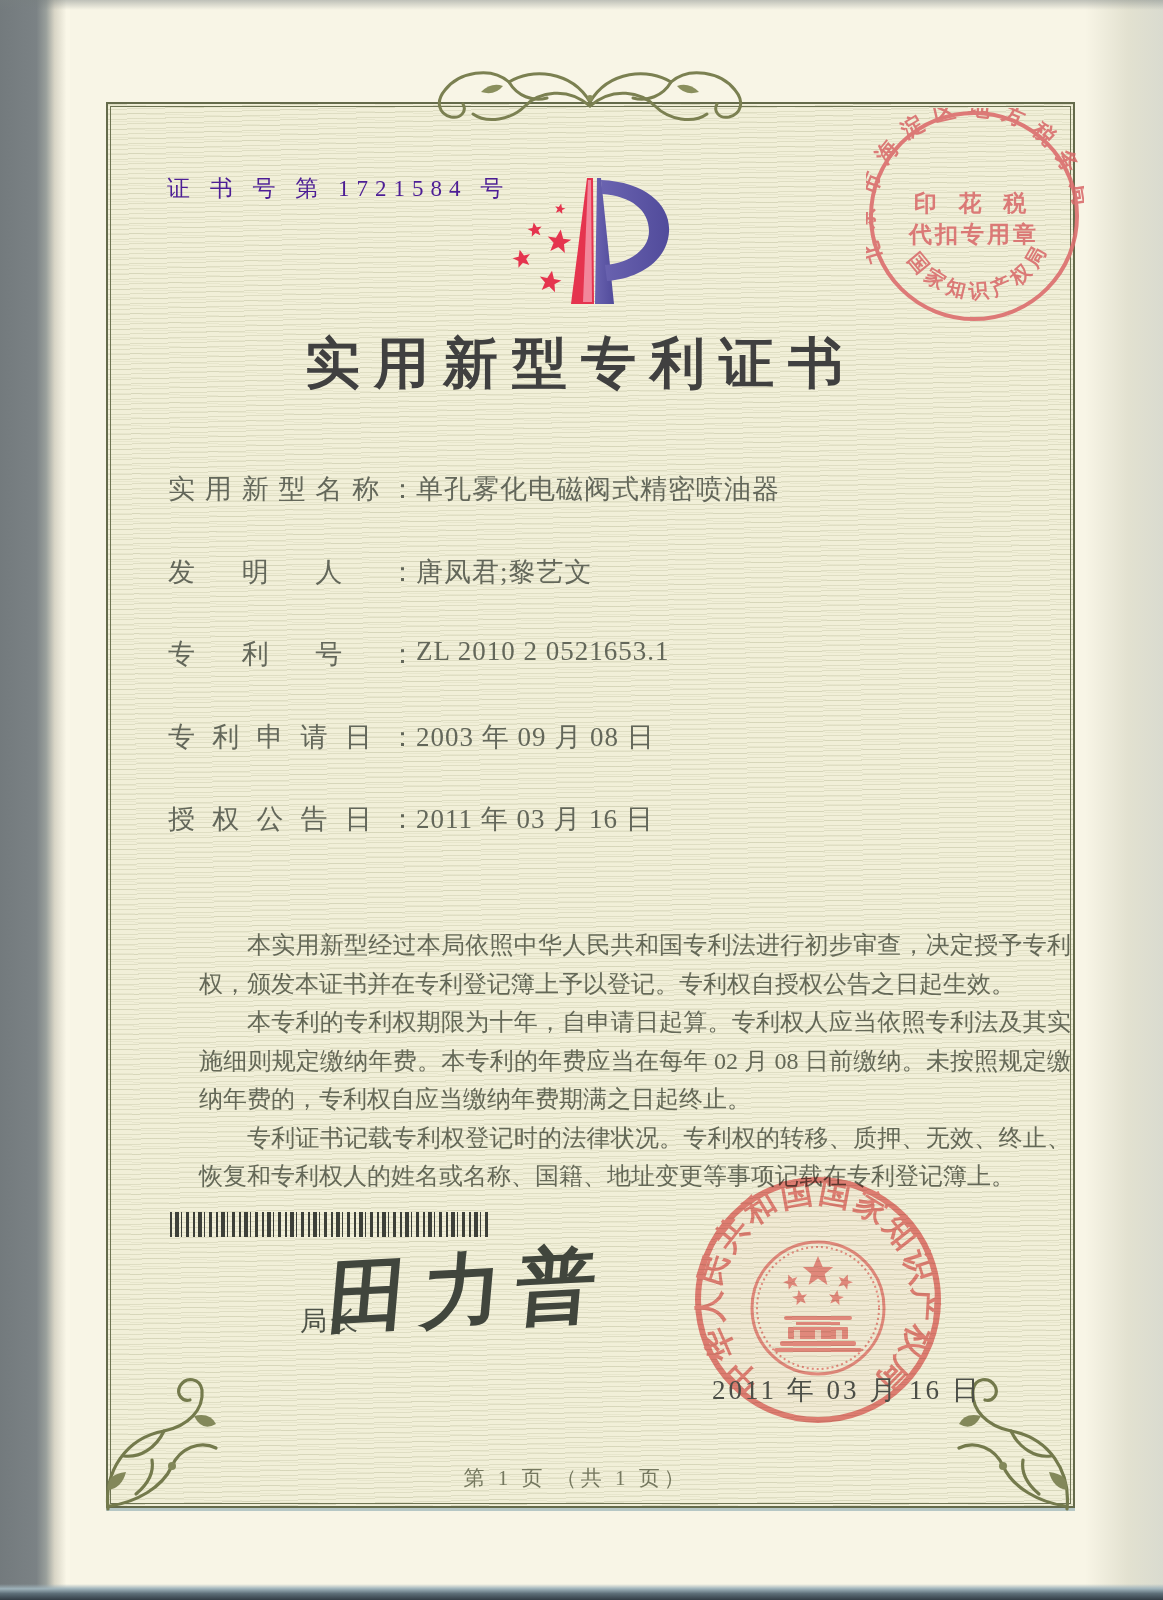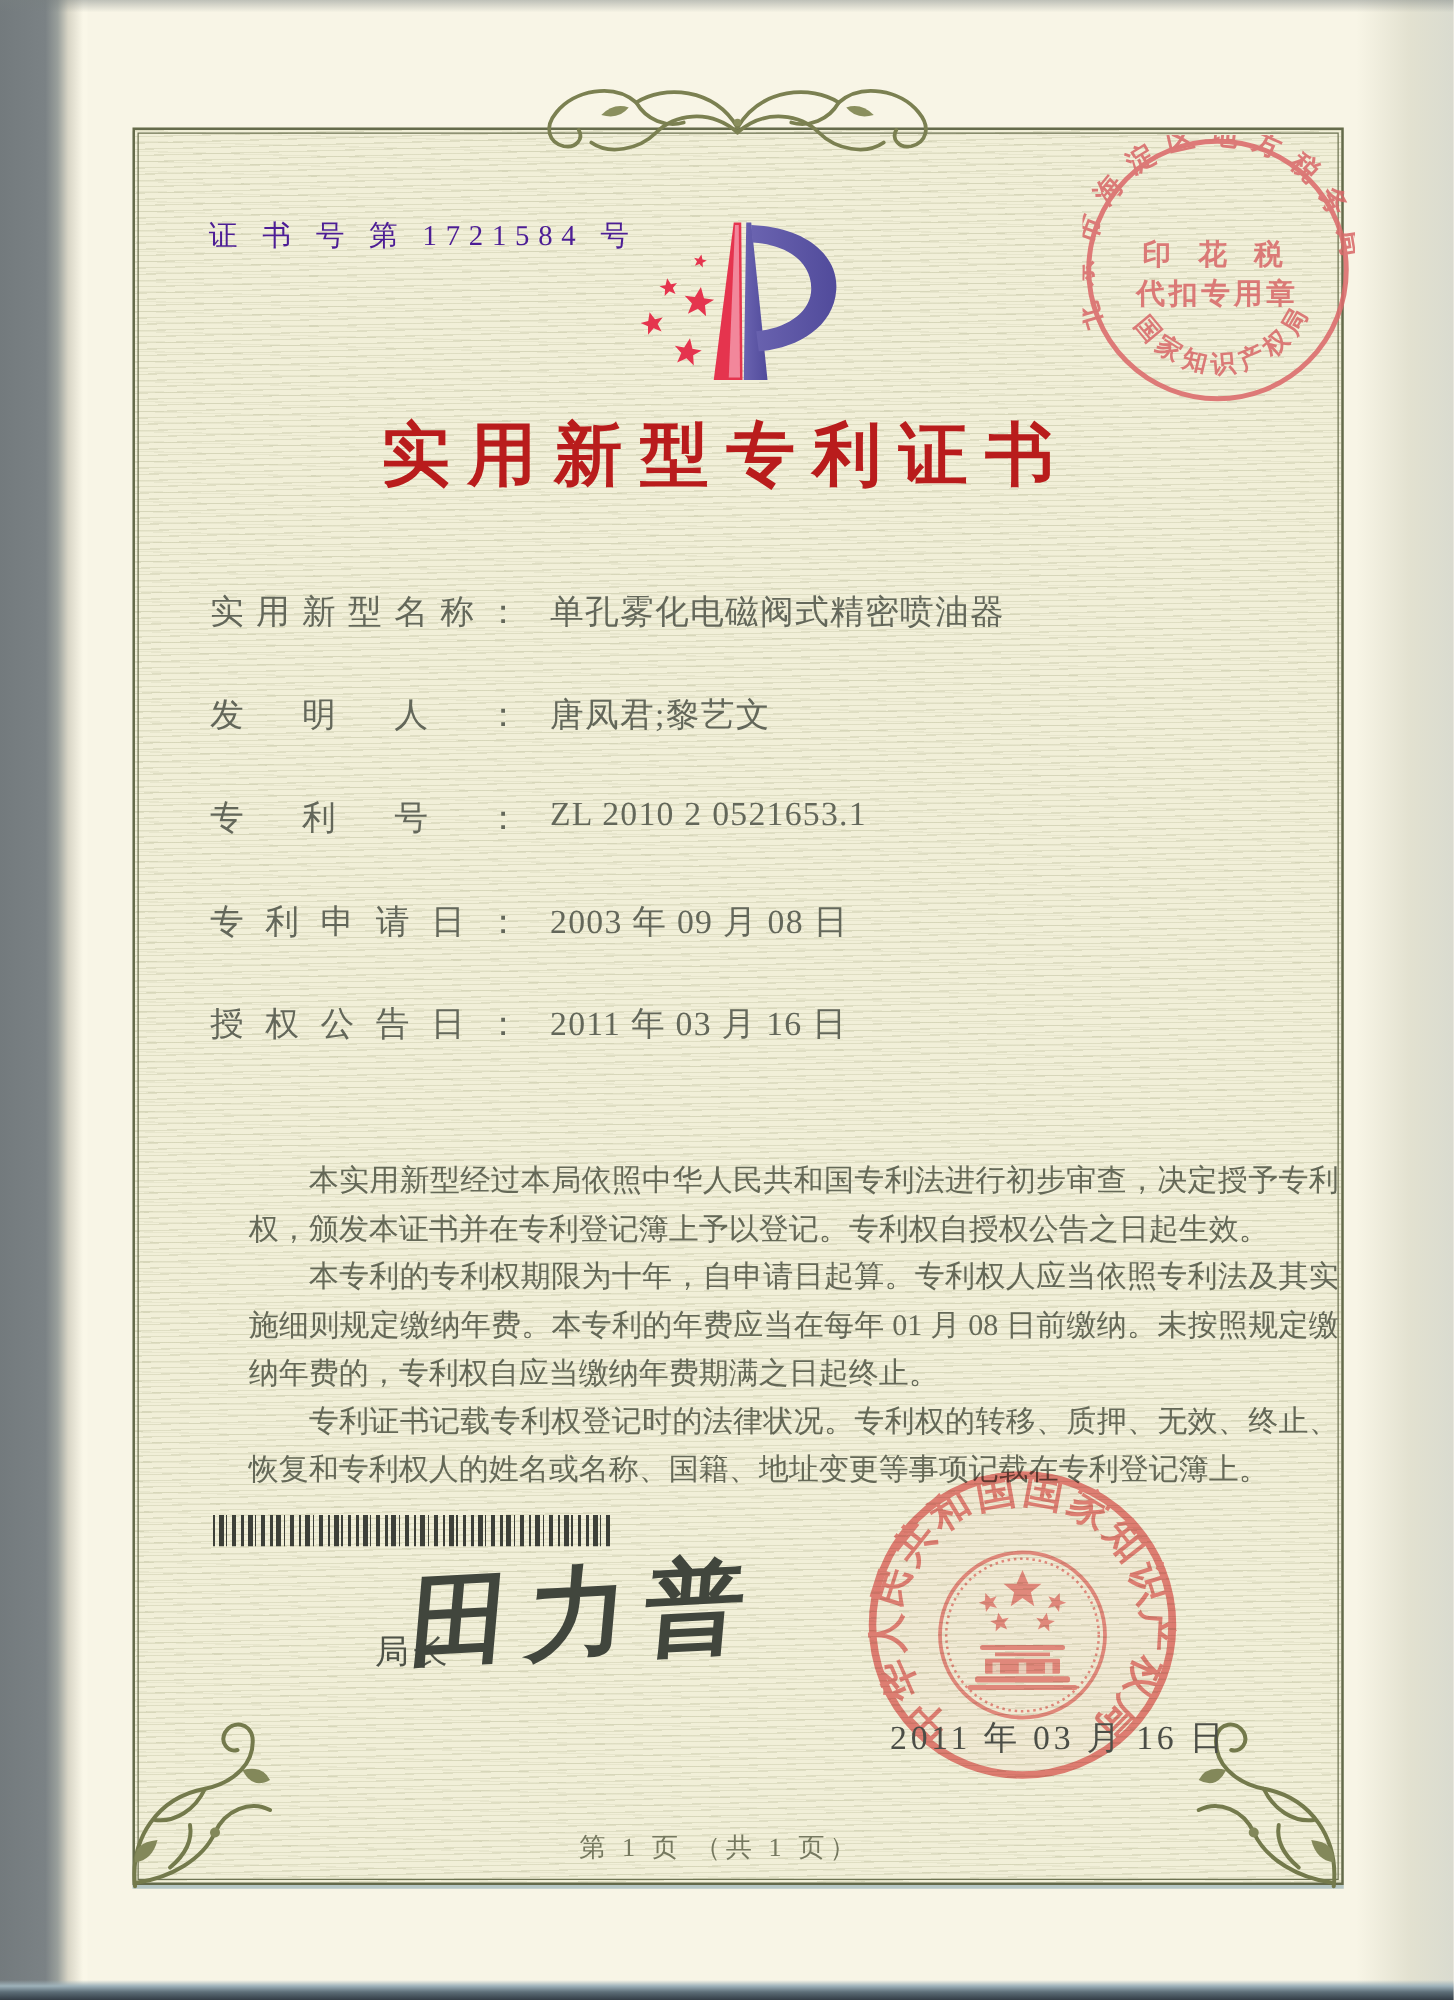--- a/index.html
+++ b/index.html
@@ -54,31 +54,31 @@
     font-size:23px;letter-spacing:7px;color:#4c1d95;
   }
 
   #logo{position:absolute;left:497px;top:168px;width:182px;height:144px;}
 
   #tax-stamp{position:absolute;left:866px;top:108px;width:218px;height:218px;opacity:.88;}
 
   .title{
     position:absolute;left:106px;top:327px;width:950px;
     text-align:center;font-size:55px;font-weight:700;
-    letter-spacing:14px;color:#b91c1c;margin:0;
+    letter-spacing:14px;color:#404040;margin:0;
   }
 
   .fields{position:absolute;left:168px;top:471px;width:880px;}
   .field{height:82.5px;font-size:27px;color:#63675a;white-space:nowrap;}
   .field .lbl{
     display:inline-block;width:248px;
     text-align:justify;text-align-last:justify;
     vertical-align:top;
   }
-  .field .val{margin-left:24px;letter-spacing:1px;}
+  .field .val{margin-left:0;letter-spacing:1px;}
 
   .bodytext{
     position:absolute;left:168px;top:926px;width:872px;
     font-size:24px;line-height:38.5px;color:#646857;
     text-align:justify;
     margin-left:31px;
   }
   .bodytext p{margin:0;text-indent:2em;}
 
   .barcode{
@@ -227,21 +227,21 @@
     <div class="field">
       <span class="lbl">专利申请日：</span><span class="val">2003 年 09 月 08 日</span>
     </div>
     <div class="field">
       <span class="lbl">授权公告日：</span><span class="val">2011 年 03 月 16 日</span>
     </div>
   </div>
 
   <div class="bodytext">
     <p>本实用新型经过本局依照中华人民共和国专利法进行初步审查，决定授予专利权，颁发本证书并在专利登记簿上予以登记。专利权自授权公告之日起生效。</p>
-    <p>本专利的专利权期限为十年，自申请日起算。专利权人应当依照专利法及其实施细则规定缴纳年费。本专利的年费应当在每年 01 月 08 日前缴纳。未按照规定缴纳年费的，专利权自应当缴纳年费期满之日起终止。</p>
+    <p>本专利的专利权期限为十年，自申请日起算。专利权人应当依照专利法及其实施细则规定缴纳年费。本专利的年费应当在每年 02 月 08 日前缴纳。未按照规定缴纳年费的，专利权自应当缴纳年费期满之日起终止。</p>
     <p>专利证书记载专利权登记时的法律状况。专利权的转移、质押、无效、终止、恢复和专利权人的姓名或名称、国籍、地址变更等事项记载在专利登记簿上。</p>
   </div>
 
   <div class="barcode"></div>
 
   <span class="sig-role">局长</span>
   <span class="sig-name">田力普</span>
 
   <svg id="seal" viewBox="0 0 260 260">
     <defs>

